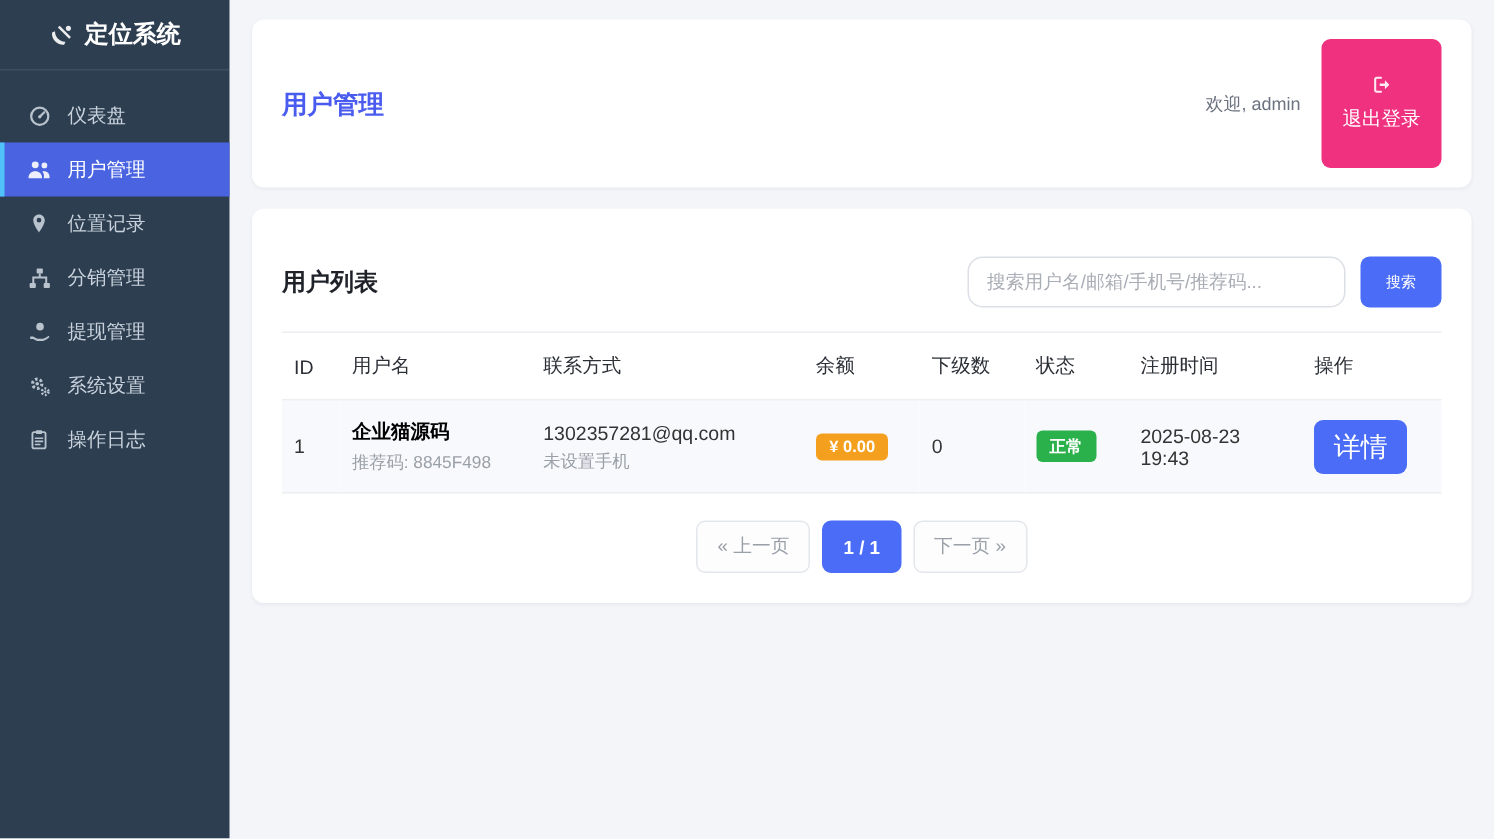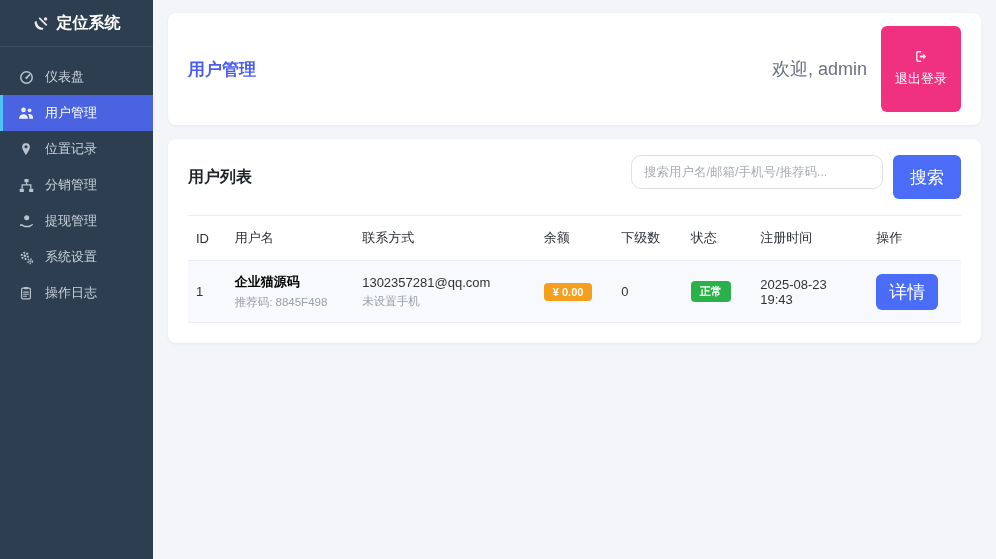--- a/index.html
+++ b/index.html
@@ -44,39 +44,39 @@
   .main { flex:1; padding:13px 15px; overflow:hidden; }
   .card {
     background:#fff; border-radius:8px;
     box-shadow:0 1px 3px rgba(20,30,60,.06);
   }
   .header-card {
     padding:13px 20px; display:flex; justify-content:space-between; align-items:center;
   }
   .page-title { font-size:17px; font-weight:bold; color:#4a5cf0; }
   .header-right { display:flex; align-items:center; gap:14px; }
-  .welcome { font-size:18px; color:#6b7280; }
+  .welcome { font-size:12px; color:#6b7280; }
   .logout-btn {
     background:var(--pink,#f0317f); color:#fff; border:none; border-radius:6px;
     padding:24px 14px; font-size:13px; display:flex; align-items:center; gap:7px;
     cursor:pointer; font-family:inherit;flex-direction:column;
   }
 
   .panel-card { margin-top:14px; padding:16px 20px 20px; }
-  .panel-head { display:flex; justify-content:space-between; align-items:center; }
+  .panel-head { display:flex; justify-content:space-between; align-items:center;margin-top:16px; }
   .panel-title { font-size:16px; font-weight:bold; color:#1f2329; }
   .search-group { display:flex; gap:10px; }
   .search-input {
     width:252px; height:34px; border:1px solid #dcdfe6; border-radius:10px;
     padding:0 12px; font-size:12.5px; color:#333; outline:none; font-family:inherit;
   }
   .search-input::placeholder { color:#a9adb5; }
   .search-btn {
     background:var(--accent-blue,#4a6cf7); color:#fff; border:none; border-radius:6px;
-    height:44px; padding:0 17px; font-size:17px; cursor:pointer; font-family:inherit;
+    height:34px; padding:0 17px; font-size:10px; cursor:pointer; font-family:inherit;
   }
 
   table { width:100%; border-collapse:collapse; margin-top:16px; }
   thead th {
     text-align:left; font-size:13px; color:#2b2f36; font-weight:normal;
     padding:13px 8px; border-top:1px solid #eceef2; border-bottom:1px solid #eceef2;
   }
   th.c-id{width:5%} th.c-user{width:16.5%} th.c-contact{width:23.5%}
   th.c-bal{width:10%} th.c-sub{width:9%} th.c-status{width:9%}
   th.c-time{width:15%} th.c-act{width:12%}
@@ -256,16 +256,21 @@
               <span class="badge badge-status">正常</span>
             </td>
             <td>2025-08-23 19:43</td>
             <td>
               <button class="detail-btn">详情</button>
             </td>
           </tr>
         </tbody>
       </table>
 
+      <div class="pagination">
+        <button class="page-btn">« 上一页</button>
+        <button class="page-btn current">1 / 1</button>
+        <button class="page-btn">下一页 »</button>
+      </div>
     </div>
 
   </div>
 </div>
 
 </body></html>

